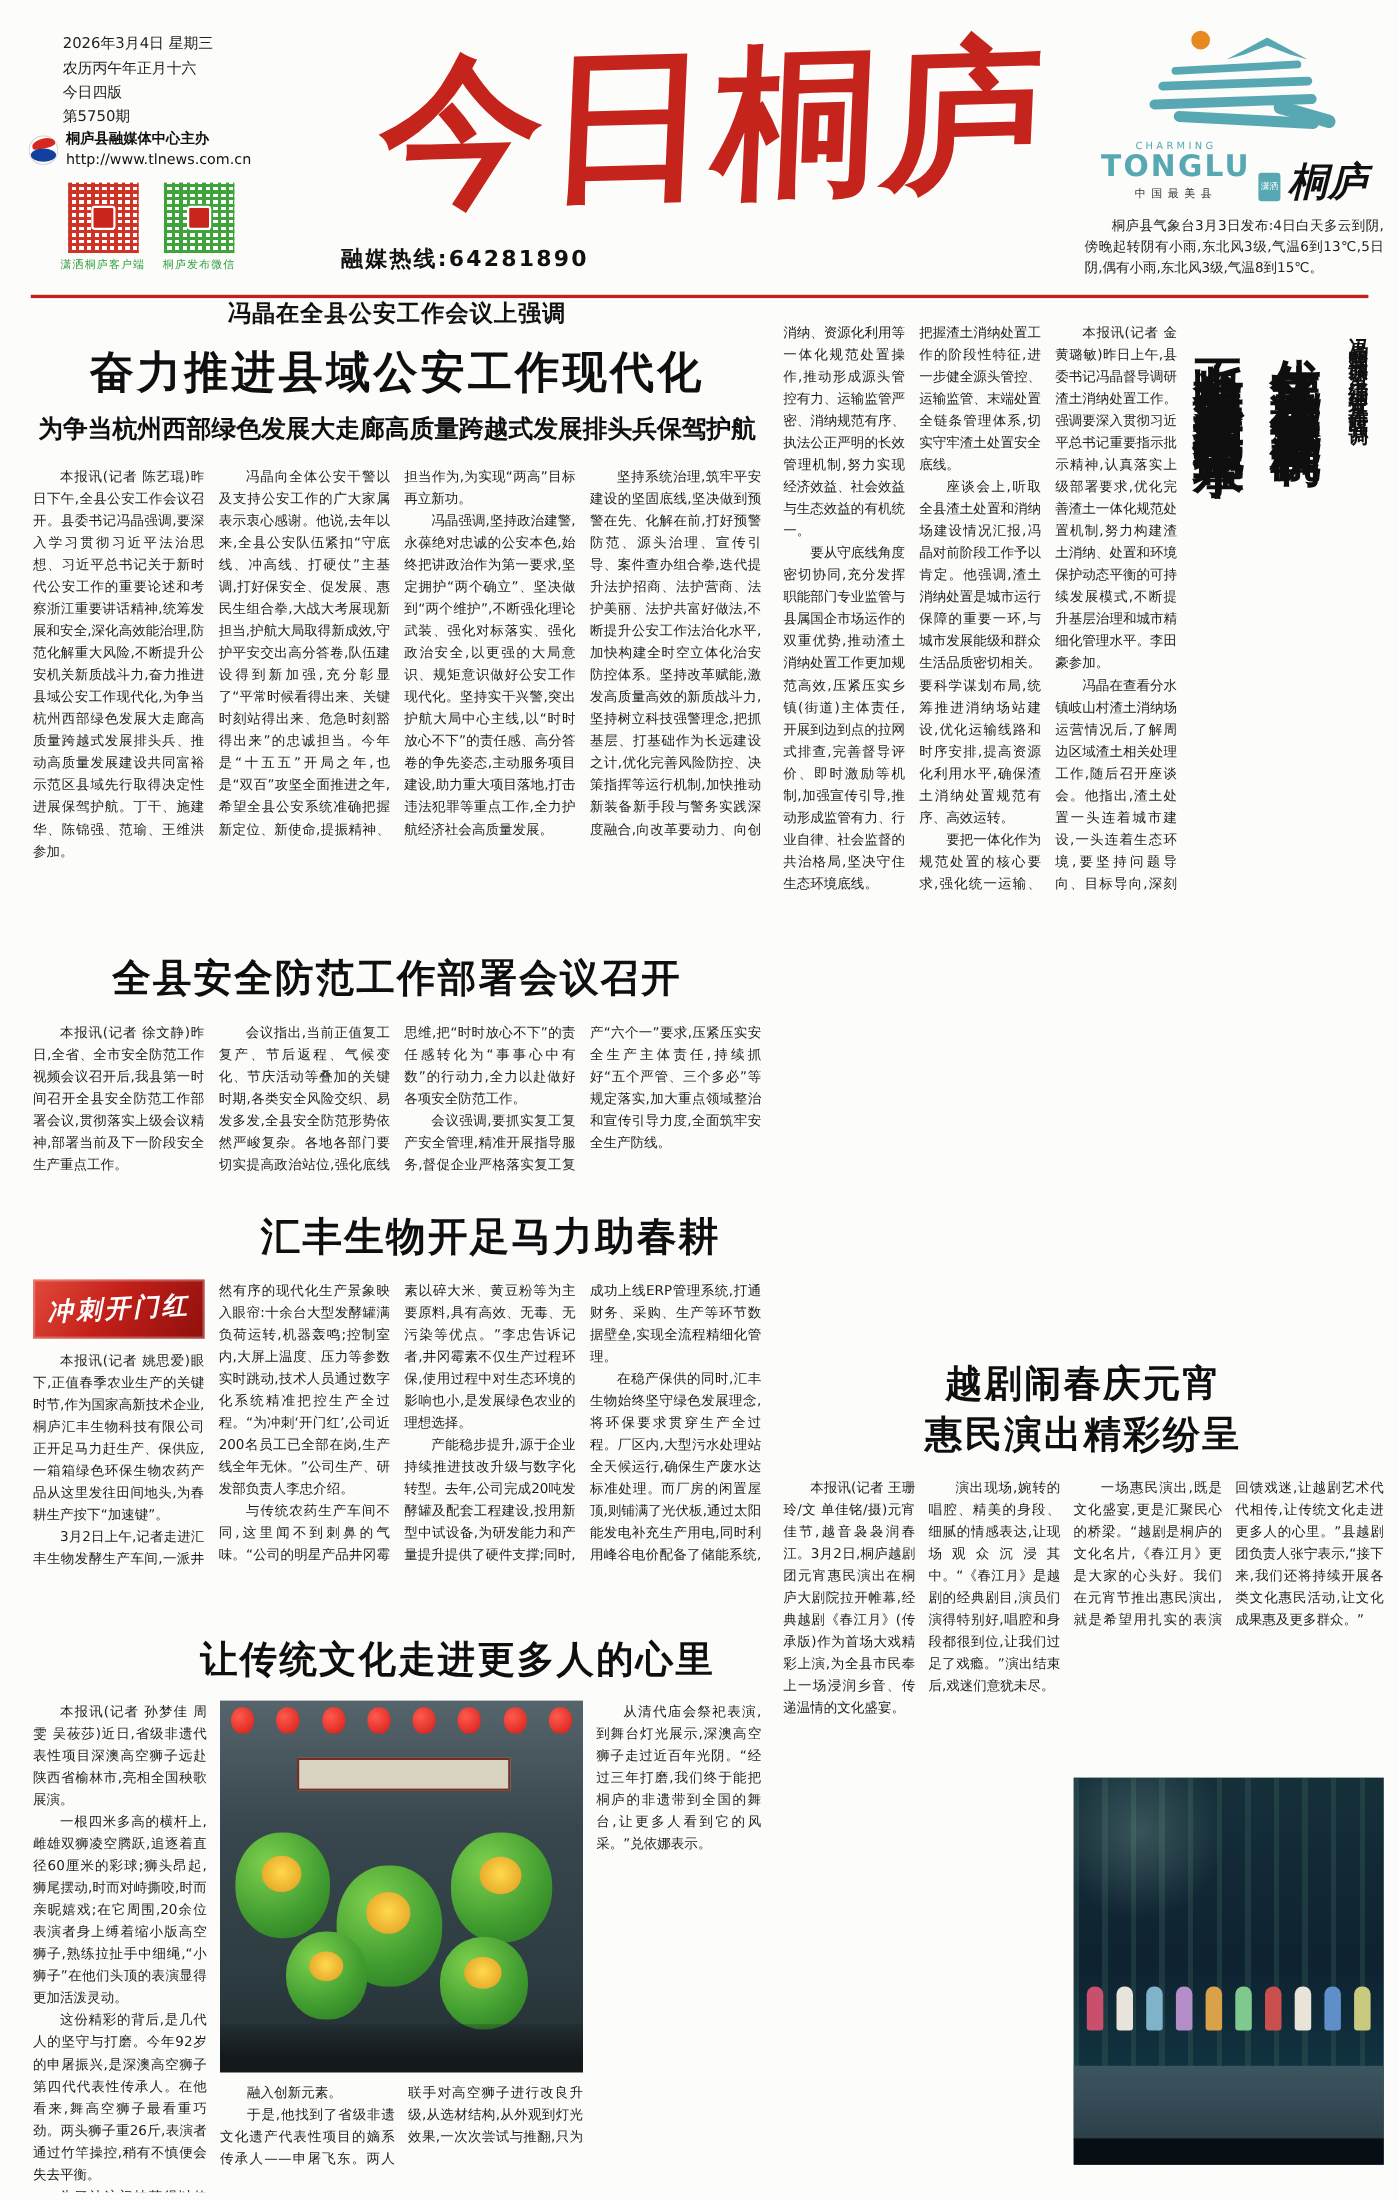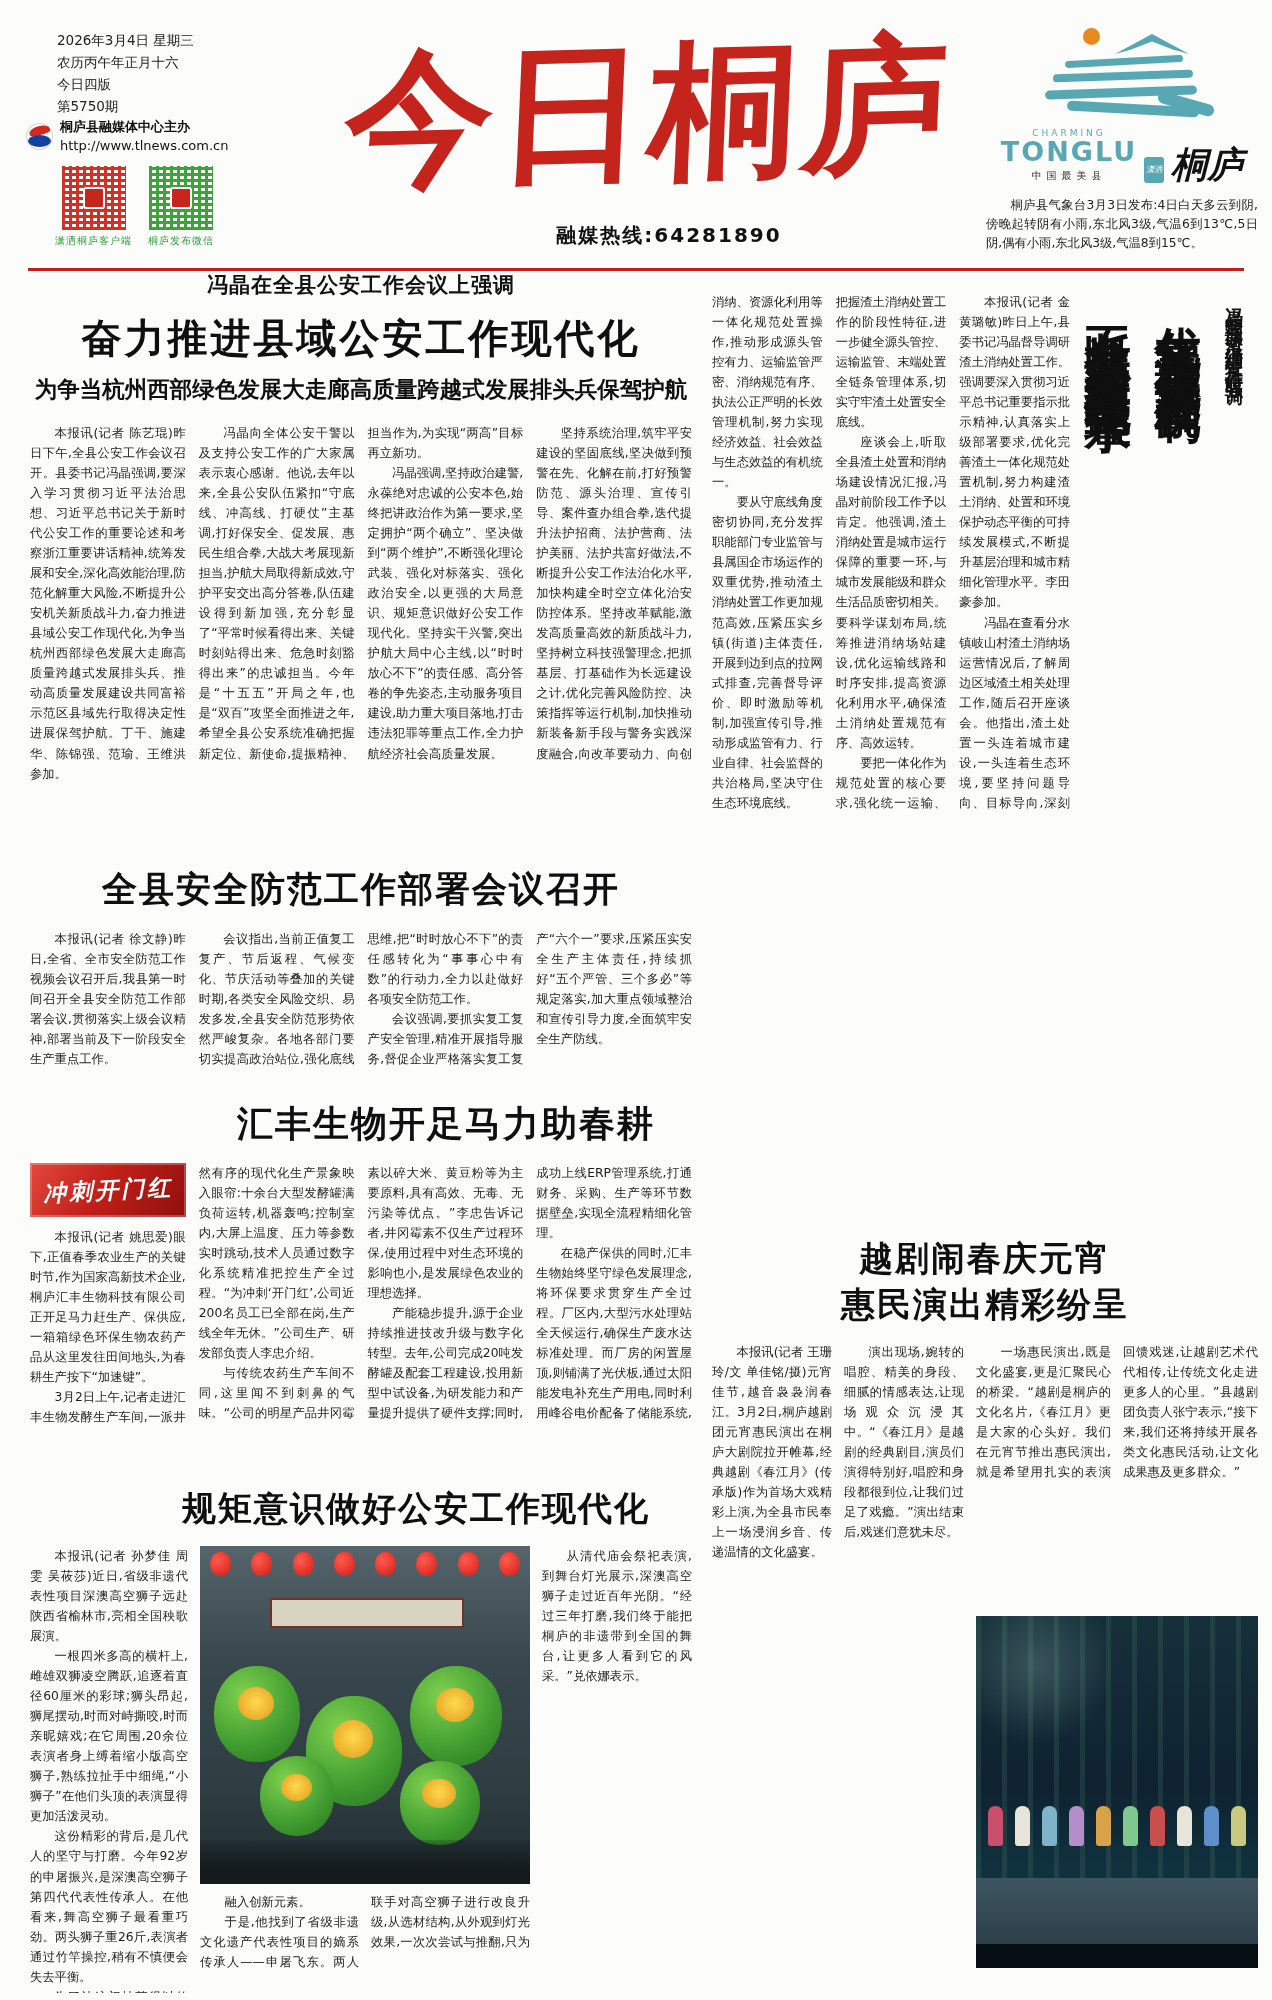--- a/index.html
+++ b/index.html
@@ -22,39 +22,39 @@
       repeating-linear-gradient(90deg,currentColor 0 3px,#fff 3px 7px);}
   .qr.red{color:#cf3326;}
   .qr.green{color:#3fa33c;}
   .qr .seal-c{position:absolute;left:50%;top:50%;width:18px;height:18px;transform:translate(-50%,-50%);
       background:#c8261c;border:2px solid #fff;border-radius:3px;}
   .qr-cap{margin-top:4px;font-size:10px;color:#2f9e3f;letter-spacing:1px;}
 
   .masthead{left:325px;top:8px;width:650px;height:205px;display:flex;align-items:center;justify-content:center;}
   .masthead span{font-family:"DejaVu Serif","Liberation Serif",serif;font-weight:bold;font-size:148px;
       color:#c5241c;letter-spacing:4px;transform:rotate(-1.5deg) skewX(-4deg);line-height:1;}
-  .hotline{left:344px;top:222px;width:650px;text-align:center;font-size:20px;font-weight:bold;letter-spacing:2px;color:#111;}
+  .hotline{left:310px;top:222px;width:650px;font-size:20px;font-weight:bold;letter-spacing:2px;color:#111;}
 
   .logo-block{left:986px;top:28px;width:272px;display:flex;flex-direction:column;align-items:center;}
   .logo-art{position:relative;width:170px;height:96px;}
   .logo-art .sun{position:absolute;left:46px;top:0;width:17px;height:17px;border-radius:50%;background:#e6891f;}
   .logo-art .roof{position:absolute;left:78px;top:6px;width:74px;height:20px;background:#58a8b4;
       clip-path:polygon(50% 0,100% 100%,78% 78%,50% 38%,22% 78%,0 100%);}
   .logo-art .b1{position:absolute;left:28px;top:30px;width:118px;height:7px;background:#58a8b4;border-radius:4px;transform:rotate(-3deg);}
   .logo-art .b2{position:absolute;left:16px;top:44px;width:140px;height:8px;background:#58a8b4;border-radius:4px;transform:rotate(-2deg);}
   .logo-art .b3{position:absolute;left:8px;top:60px;width:152px;height:9px;background:#58a8b4;border-radius:5px;transform:rotate(-2deg);}
   .logo-art .b4{position:absolute;left:30px;top:76px;width:132px;height:10px;background:#58a8b4;border-radius:5px;transform:rotate(3deg);}
   .logo-art .tail{position:absolute;left:120px;top:70px;width:58px;height:12px;background:#58a8b4;border-radius:6px;transform:rotate(16deg);}
   .logo-text-row{display:flex;align-items:flex-end;gap:7px;margin-top:4px;}
   .tonglu-stack{display:flex;flex-direction:column;align-items:center;}
   .charming{font-size:9px;letter-spacing:3px;color:#58a8b4;}
   .tonglu{font-size:27px;font-weight:bold;letter-spacing:2px;color:#58a8b4;line-height:1.05;}
   .tagline{font-size:10px;letter-spacing:5px;color:#333;margin-top:3px;}
   .seal{width:18px;height:24px;background:#58a8b4;border-radius:3px;color:#fff;font-size:8px;line-height:1.1;
-        display:flex;align-items:center;justify-content:center;text-align:center;padding:1px;font-style:italic;}
+        display:flex;align-items:center;justify-content:center;text-align:center;padding:1px;}
   .brand-cn{font-family:Liberation Sans, sans-serif;font-size:36px;font-weight:bold;font-style:italic;color:#111;line-height:1;}
   .weather{left:986px;top:196px;width:272px;font-size:12.3px;line-height:1.56;text-align:justify;text-indent:2em;color:#222;}
 
   .red-rule{left:28px;top:268px;width:1216px;height:3px;background:#c21f1b;}
 
   
   .kicker{font-size:21px;font-weight:600;text-align:center;color:#111;letter-spacing:1px;}
   .h-black{font-weight:900;color:#0f0f0f;text-align:center;font-family:"DejaVu Sans",sans-serif;}
   .bodytext{font-size:12.3px;line-height:1.63;text-align:justify;color:#1d1d1d;}
   .bodytext p{margin:0;text-indent:2em;}
@@ -236,21 +236,21 @@
           <p>本报讯(记者 姚思爱)眼下,正值春季农业生产的关键时节,作为国家高新技术企业,桐庐汇丰生物科技有限公司正开足马力赶生产、保供应,一箱箱绿色环保生物农药产品从这里发往田间地头,为春耕生产按下“加速键”。</p>
           <p>3月2日上午,记者走进汇丰生物发酵生产车间,一派井然有序的现代化生产景象映入眼帘:十余台大型发酵罐满负荷运转,机器轰鸣;控制室内,大屏上温度、压力等参数实时跳动,技术人员通过数字化系统精准把控生产全过程。“为冲刺‘开门红’,公司近200名员工已全部在岗,生产线全年无休。”公司生产、研发部负责人李忠介绍。</p>
           <p>与传统农药生产车间不同,这里闻不到刺鼻的气味。“公司的明星产品井冈霉素以碎大米、黄豆粉等为主要原料,具有高效、无毒、无污染等优点。”李忠告诉记者,井冈霉素不仅生产过程环保,使用过程中对生态环境的影响也小,是发展绿色农业的理想选择。</p>
           <p>产能稳步提升,源于企业持续推进技改升级与数字化转型。去年,公司完成20吨发酵罐及配套工程建设,投用新型中试设备,为研发能力和产量提升提供了硬件支撑;同时,成功上线ERP管理系统,打通财务、采购、生产等环节数据壁垒,实现全流程精细化管理。</p>
           <p>在稳产保供的同时,汇丰生物始终坚守绿色发展理念,将环保要求贯穿生产全过程。厂区内,大型污水处理站全天候运行,确保生产废水达标准处理。而厂房的闲置屋顶,则铺满了光伏板,通过太阳能发电补充生产用电,同时利用峰谷电价配备了储能系统,有效降低用能成本。此外,在春节假期,企业完成了空气预处理系统的升级改造,进一步优化发酵环境,降低染菌风险,为新一年产量提升筑牢基础。</p>
         </div>
     </div>
   </div>
 
   <div class="abs artD">
-    <div class="h-black h1">规矩意识做好公安工作现代化</div>
+    <div class="h-black h1">让传统文化走进更多人的心里</div>
     <div class="d-flex">
       <div class="bodytext d-col1">
           <p>本报讯(记者 孙梦佳 周雯 吴莜莎)近日,省级非遗代表性项目深澳高空狮子远赴陕西省榆林市,亮相全国秧歌展演。</p>
           <p>一根四米多高的横杆上,雌雄双狮凌空腾跃,追逐着直径60厘米的彩球;狮头昂起,狮尾摆动,时而对峙撕咬,时而亲昵嬉戏;在它周围,20余位表演者身上缚着缩小版高空狮子,熟练拉扯手中细绳,“小狮子”在他们头顶的表演显得更加活泼灵动。</p>
           <p>这份精彩的背后,是几代人的坚守与打磨。今年92岁的申屠振兴,是深澳高空狮子第四代代表性传承人。在他看来,舞高空狮子最看重巧劲。两头狮子重26斤,表演者通过竹竿操控,稍有不慎便会失去平衡。</p>
           <p>为了让这门技艺得以传承,申屠振兴下功夫整理了一本笔记,记录结构和表演技巧。他也清楚,必须在保留传统精髓的同时</p>
         </div>
       <div class="d-mid">
         <div class="photo-lion">
           <div class="lantern-row">

